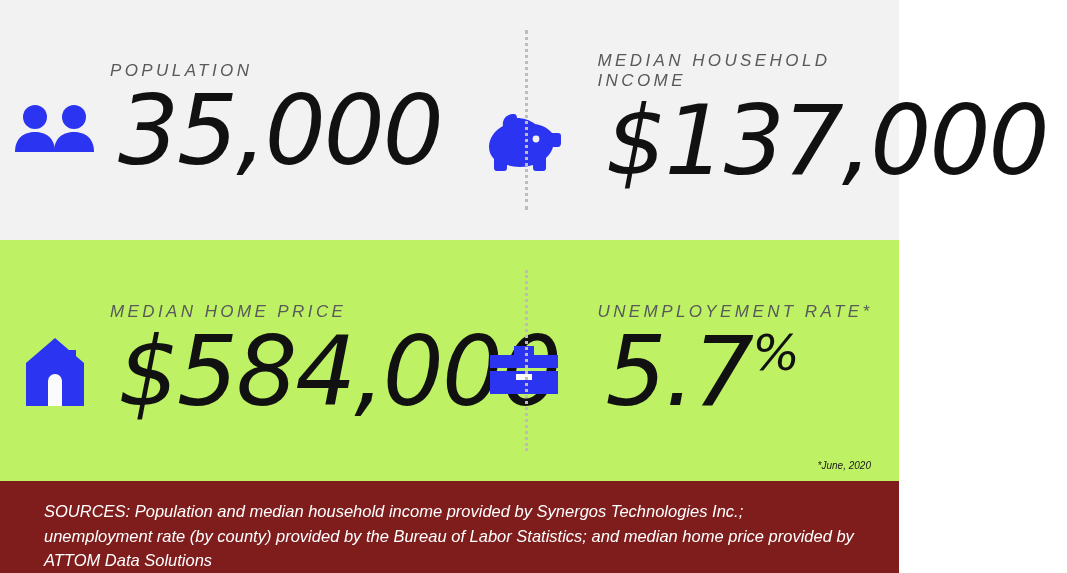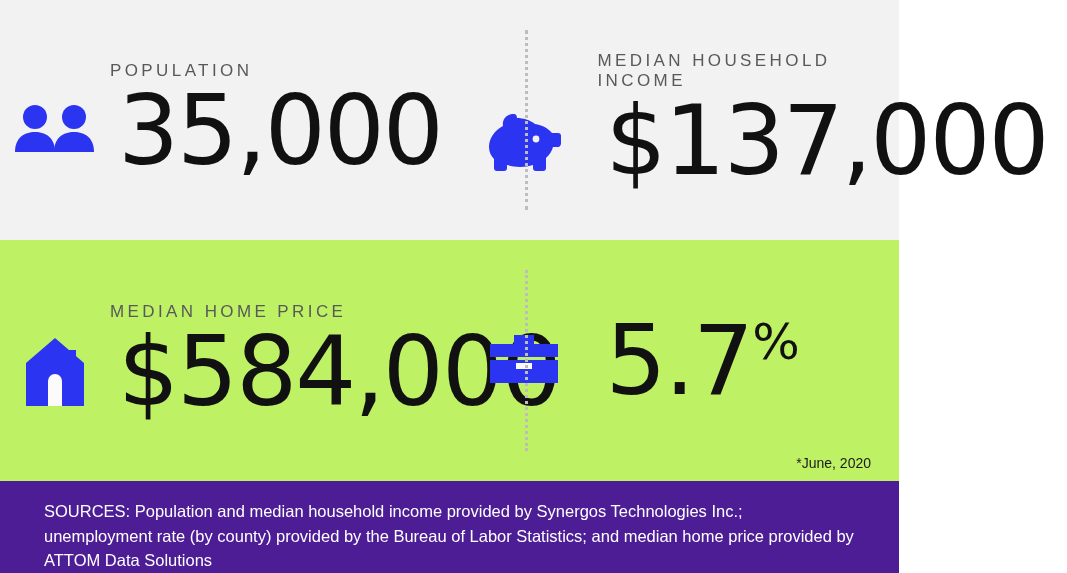--- a/index.html
+++ b/index.html
@@ -12,20 +12,21 @@
     font-family: "Liberation Sans", sans-serif;
     background: #ffffff;
     overflow: hidden;
   }
   .infographic {
     position: relative;
     width: 899px;
     height: 573px;
     display: flex;
     flex-direction: column;
+    font-style: italic;
   }
   .stats-row {
     display: flex;
     width: 100%;
     box-sizing: border-box;
     position: relative;
   }
   .row-top {
     height: 245px;
     background: #f2f2f2;
@@ -92,26 +93,26 @@
     top: 30px;
     bottom: 30px;
     left: 525px;
     width: 0;
     border-left: 3px dotted #bdbdbd;
   }
   .footnote {
     position: absolute;
     right: 28px;
     bottom: 10px;
-    font-size: 14px;
+    font-size: 10px;
     color: #1a1a1a;
   }
   .sources {
     flex: 1;
-    background: #4c1d95;
+    background: #7f1d1d;
     color: #ffffff;
     font-size: 16.5px;
     line-height: 1.5;
     padding: 18px 44px 0 44px;
     box-sizing: border-box;
   }
   .sources p {
     margin: 0;
   }
 </style>
@@ -169,20 +170,21 @@
             <rect x="40" y="14" width="12" height="16" fill="#2b34f0"></rect>
           </svg>
         </div>
         <div class="stat-value">
           <span>$584,000</span>
         </div>
       </div>
     </div>
 
     <div class="stat-cell">
+      <div class="stat-label right-cell">UNEMPLOYEMENT RATE*</div>
       <div class="stat-body">
         <div class="icon-box indent">
           <svg width="72" height="56" viewBox="0 0 72 56" xmlns="http://www.w3.org/2000/svg">
             <rect x="26" y="2" width="20" height="9" fill="#2b34f0"></rect>
             <rect x="2" y="11" width="68" height="13" fill="#2b34f0"></rect>
             <rect x="2" y="27" width="68" height="23" fill="#2b34f0"></rect>
             <rect x="28" y="30" width="16" height="6" fill="#fbfbfb"></rect>
           </svg>
         </div>
         <div class="stat-value">

